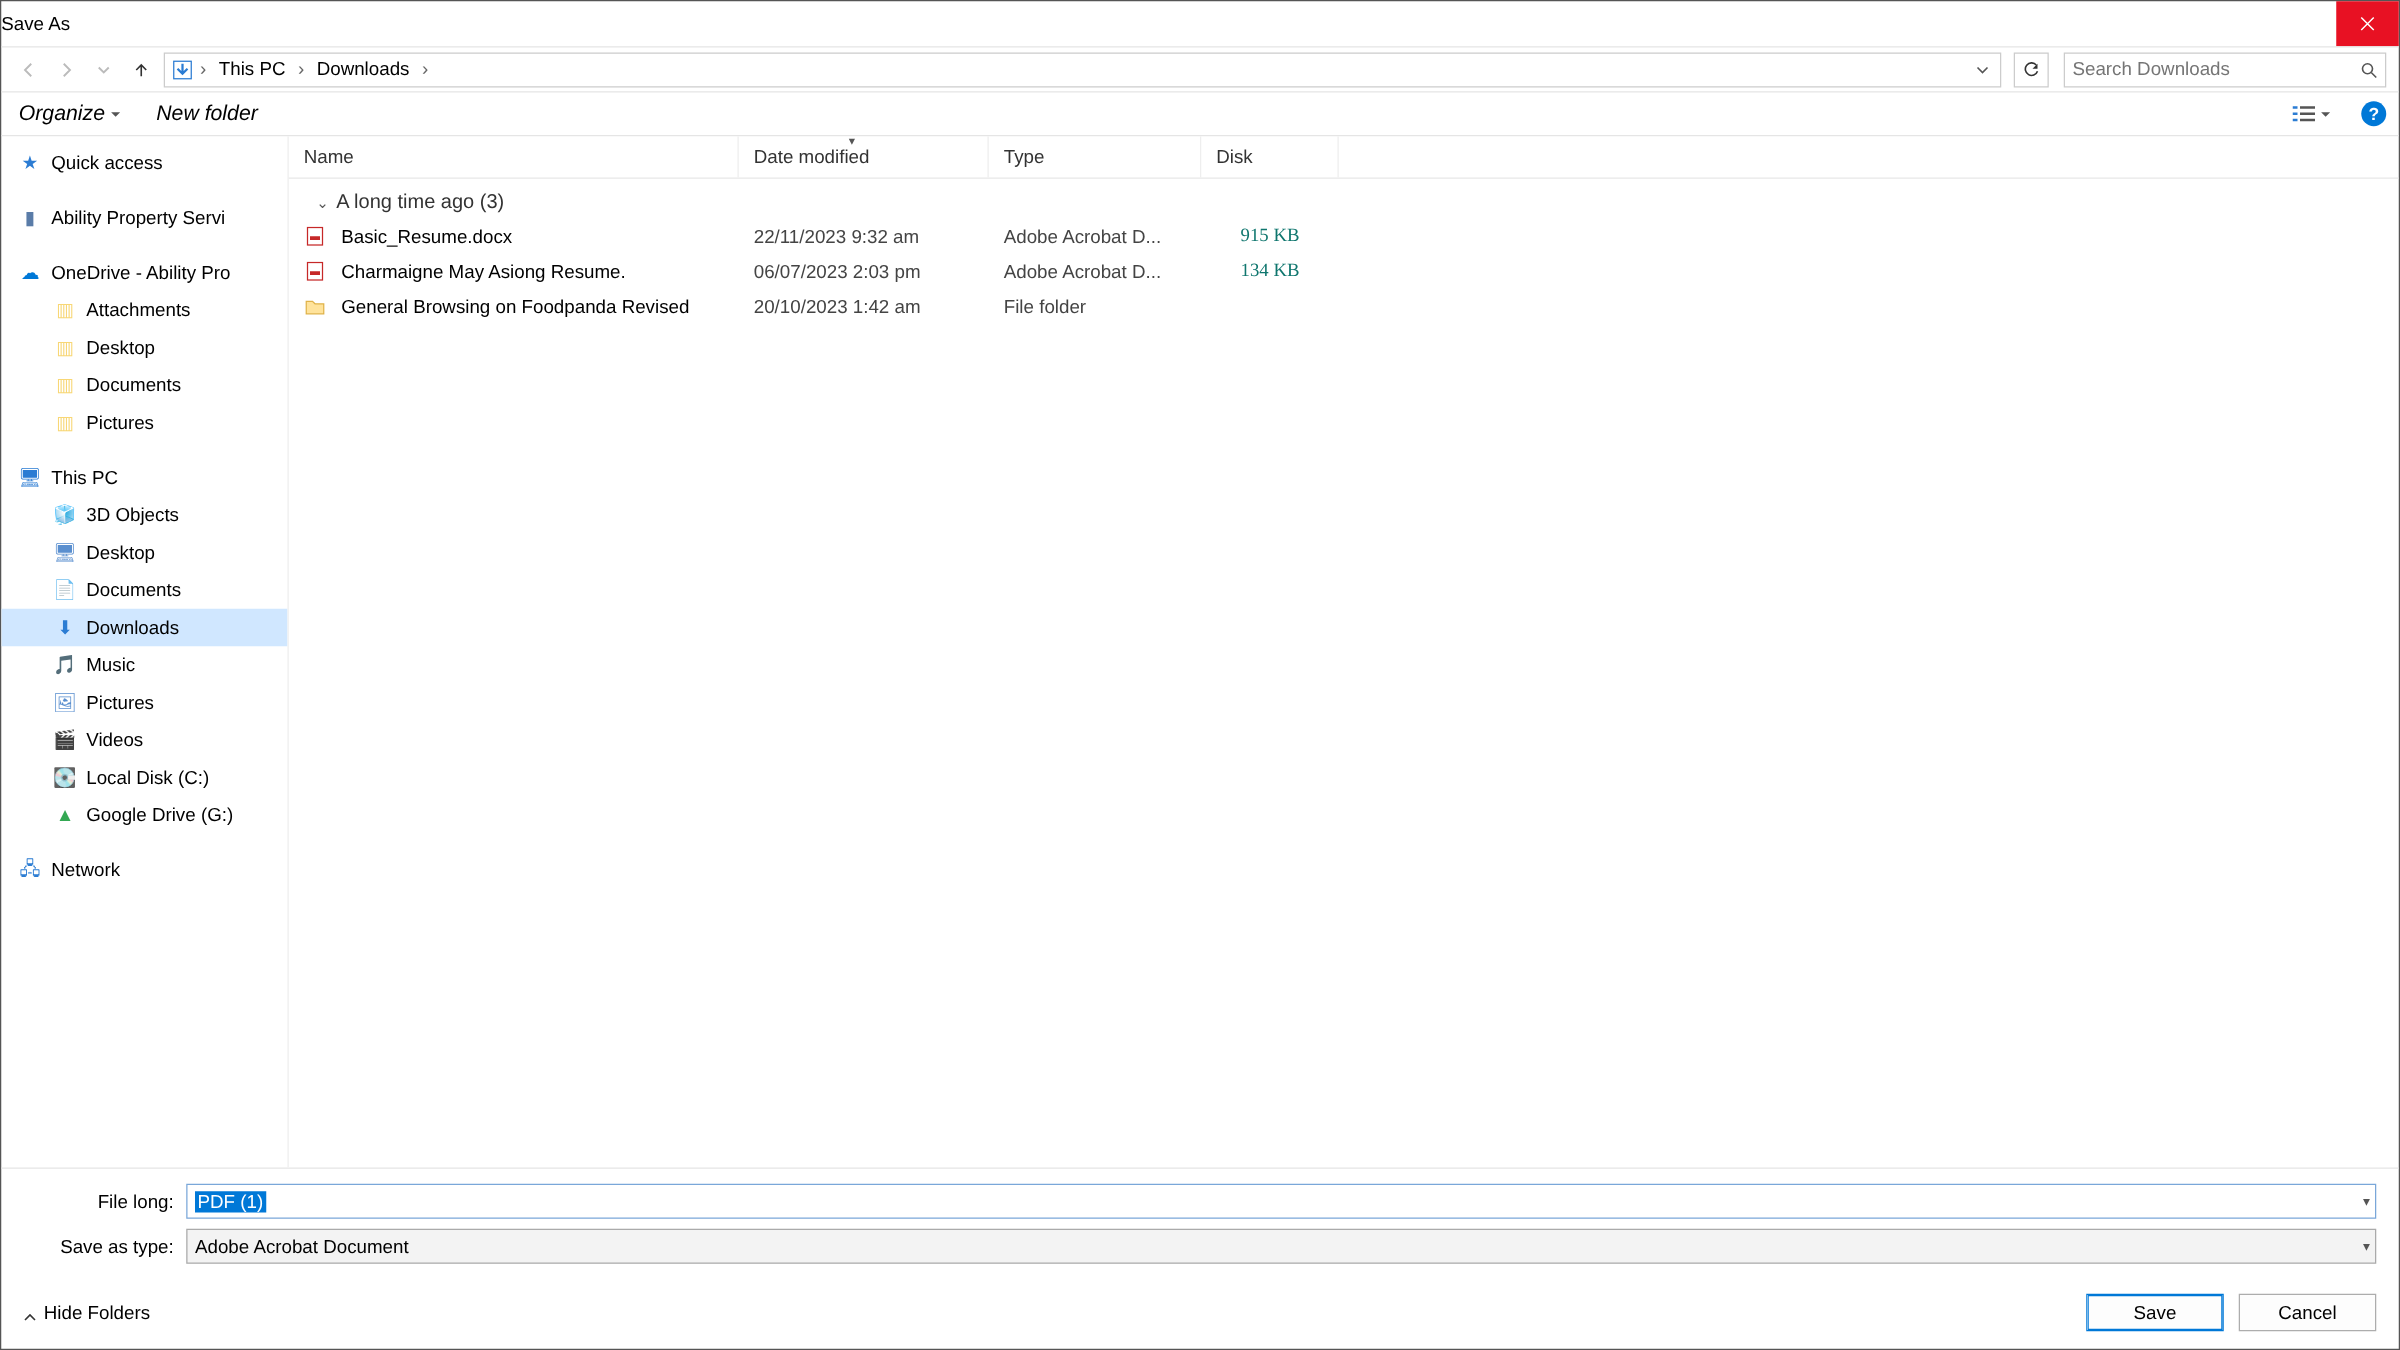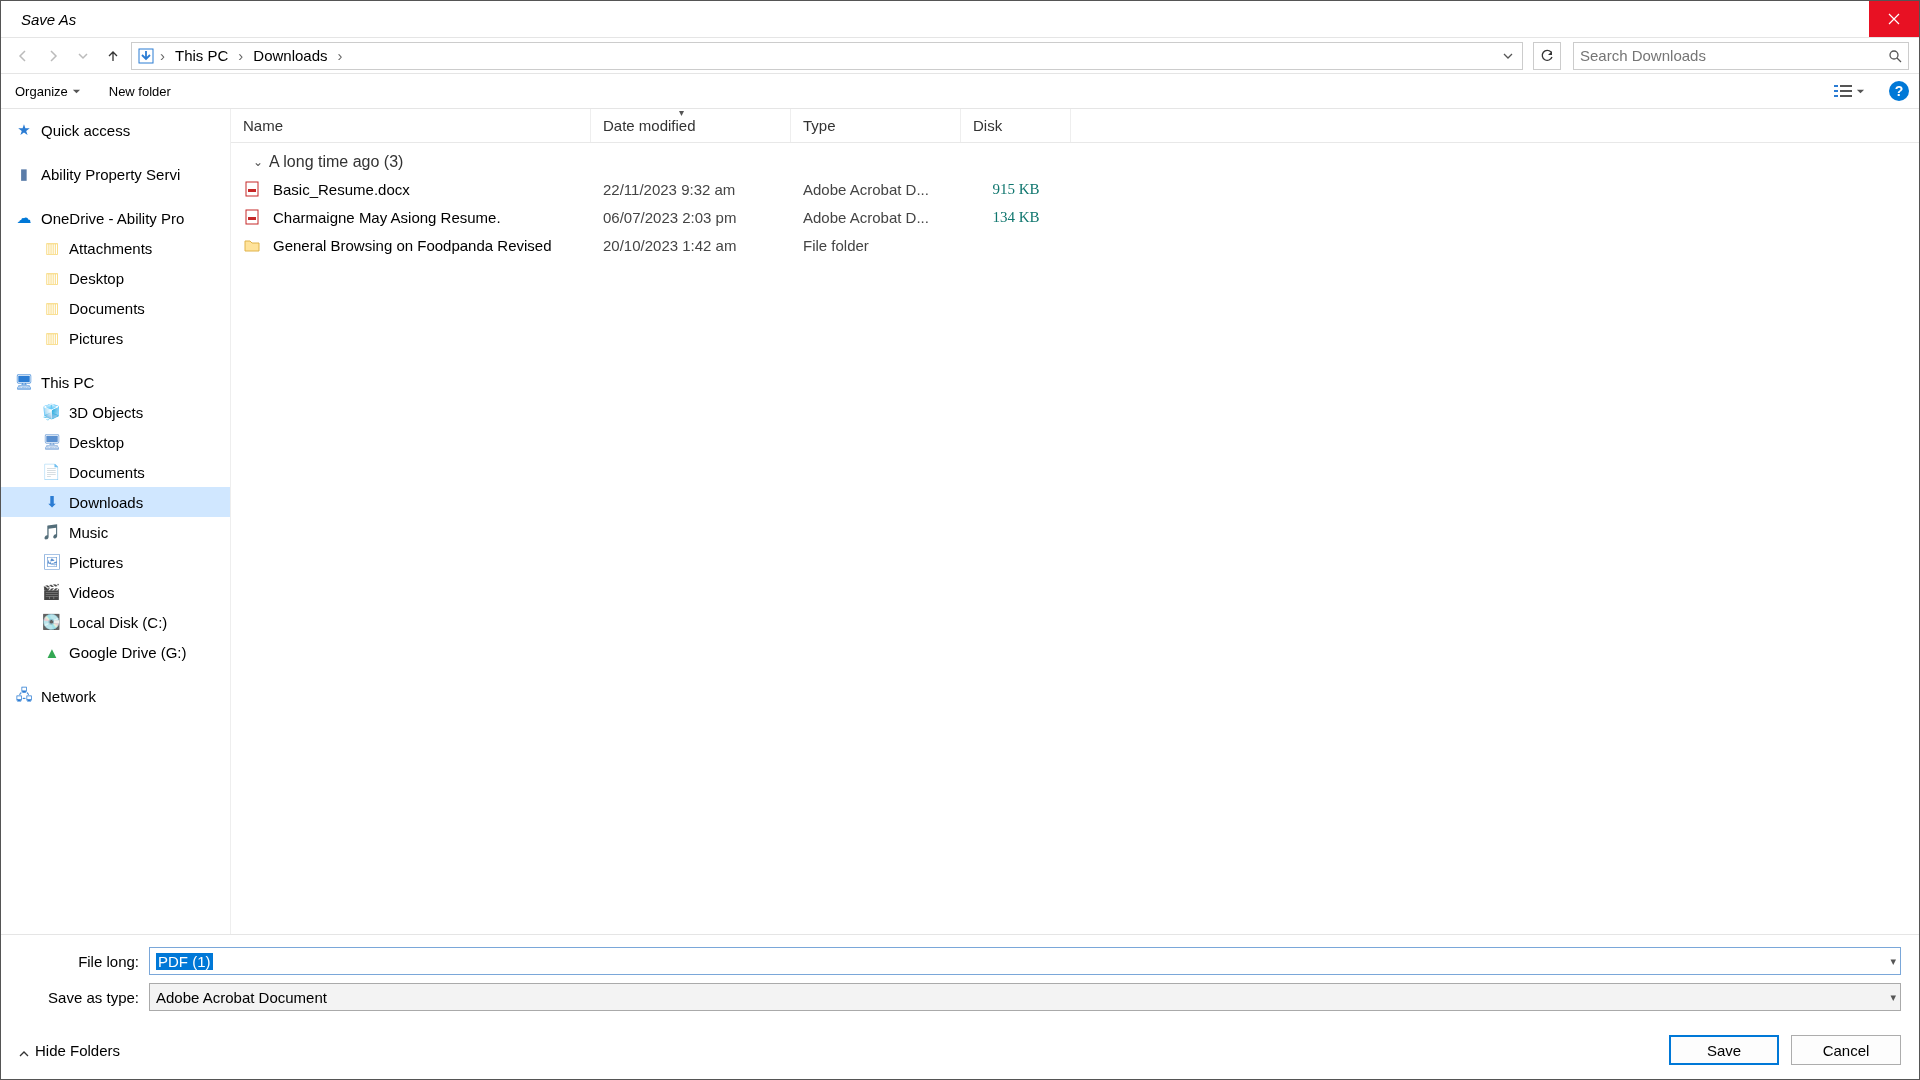--- a/index.html
+++ b/index.html
@@ -1,41 +1,41 @@
 <!DOCTYPE html>
 <html><head>
 <meta charset="utf-8">
 <style>
 * { margin: 0; padding: 0; box-sizing: border-box; font-family: "Segoe UI", Tahoma, sans-serif; }
 body { background: #fff; width: 1920px; height: 1080px; overflow: hidden; font-size: 15px; color: #000; }
 
 .dialog { width: 100%; height: 100%; display: flex; flex-direction: column; border: 1px solid #555; }
 
 
-.titlebar { height: 36px; display: flex; align-items: center; padding-left: 20px; font-style: italic; }
+.titlebar { height: 36px; display: flex; align-items: center; padding-left: 0; }
 .titlebar .title { flex: 1; font-size: 15px; }
 .titlebar .close-btn { width: 50px; height: 36px; display:flex; align-items:center; justify-content:center; background:#e81123; color:#fff; font-size:16px; }
 
 
 .addressbar { height: 36px; display:flex; align-items:center; padding: 0 10px; gap:6px; border-top:1px solid #e5e5e5; }
 .nav-btn { width:24px; height:24px; display:flex; align-items:center; justify-content:center; color:#888; border-radius:3px; }
 .nav-btn.enabled { color:#000; }
 .breadcrumb-box { flex:1; height:28px; border:1px solid #ccc; display:flex; align-items:center; padding:0 4px; gap:2px; }
 .bc-icon { width:20px; height:20px; display:flex; align-items:center; justify-content:center; }
 .bc-seg { padding:0 6px; font-size:15px; height:100%; display:flex; align-items:center;}
 .bc-caret { color:#666; padding:0 2px;}
 .addr-drop { width:20px; display:flex; justify-content:center; color:#555;}
 .refresh-btn { width:28px; height:28px; border:1px solid #ccc; display:flex;align-items:center;justify-content:center; margin-left:4px;}
-.search-box { width:336px; height:28px; border:1px solid #ccc; display:flex; align-items:center; padding:0 6px; margin-left:6px; color:#777;}
+.search-box { width:258px; height:28px; border:1px solid #ccc; display:flex; align-items:center; padding:0 6px; margin-left:6px; color:#777;}
 .search-box input { border:none; outline:none; flex:1; font-size:15px; background:transparent; }
 .search-box .mag { color:#555; }
 
 
 .toolbar { height: 36px; border-top:1px solid #e5e5e5; border-bottom:1px solid #e5e5e5; display:flex; align-items:center; padding:0 10px; gap:20px;}
-.tb-btn { display:flex; align-items:center; gap:4px; font-size:13px; padding:2px 4px;}
+.tb-btn { display:flex; align-items:center; gap:4px; font-size:17px; padding:2px 4px;font-style:italic;}
 .tb-spacer { flex:1; }
 .help-btn { width:20px; height:20px; border-radius:50%; background:#0078d7; color:#fff; display:flex;align-items:center;justify-content:center; font-size:14px; font-weight:bold;}
 
 
 .main { flex:1; display:flex; overflow:hidden; }
 
 .sidebar { width:230px; border-right:1px solid #eee; overflow:auto; padding:6px 0; }
 .tree-item { display:flex; align-items:center; gap:8px; height:30px; padding-left:14px; font-size:15px; white-space:nowrap; overflow:hidden; }
 .tree-item.indent1 { padding-left:42px; }
 .tree-item.selected { background:#d0e7ff; }

